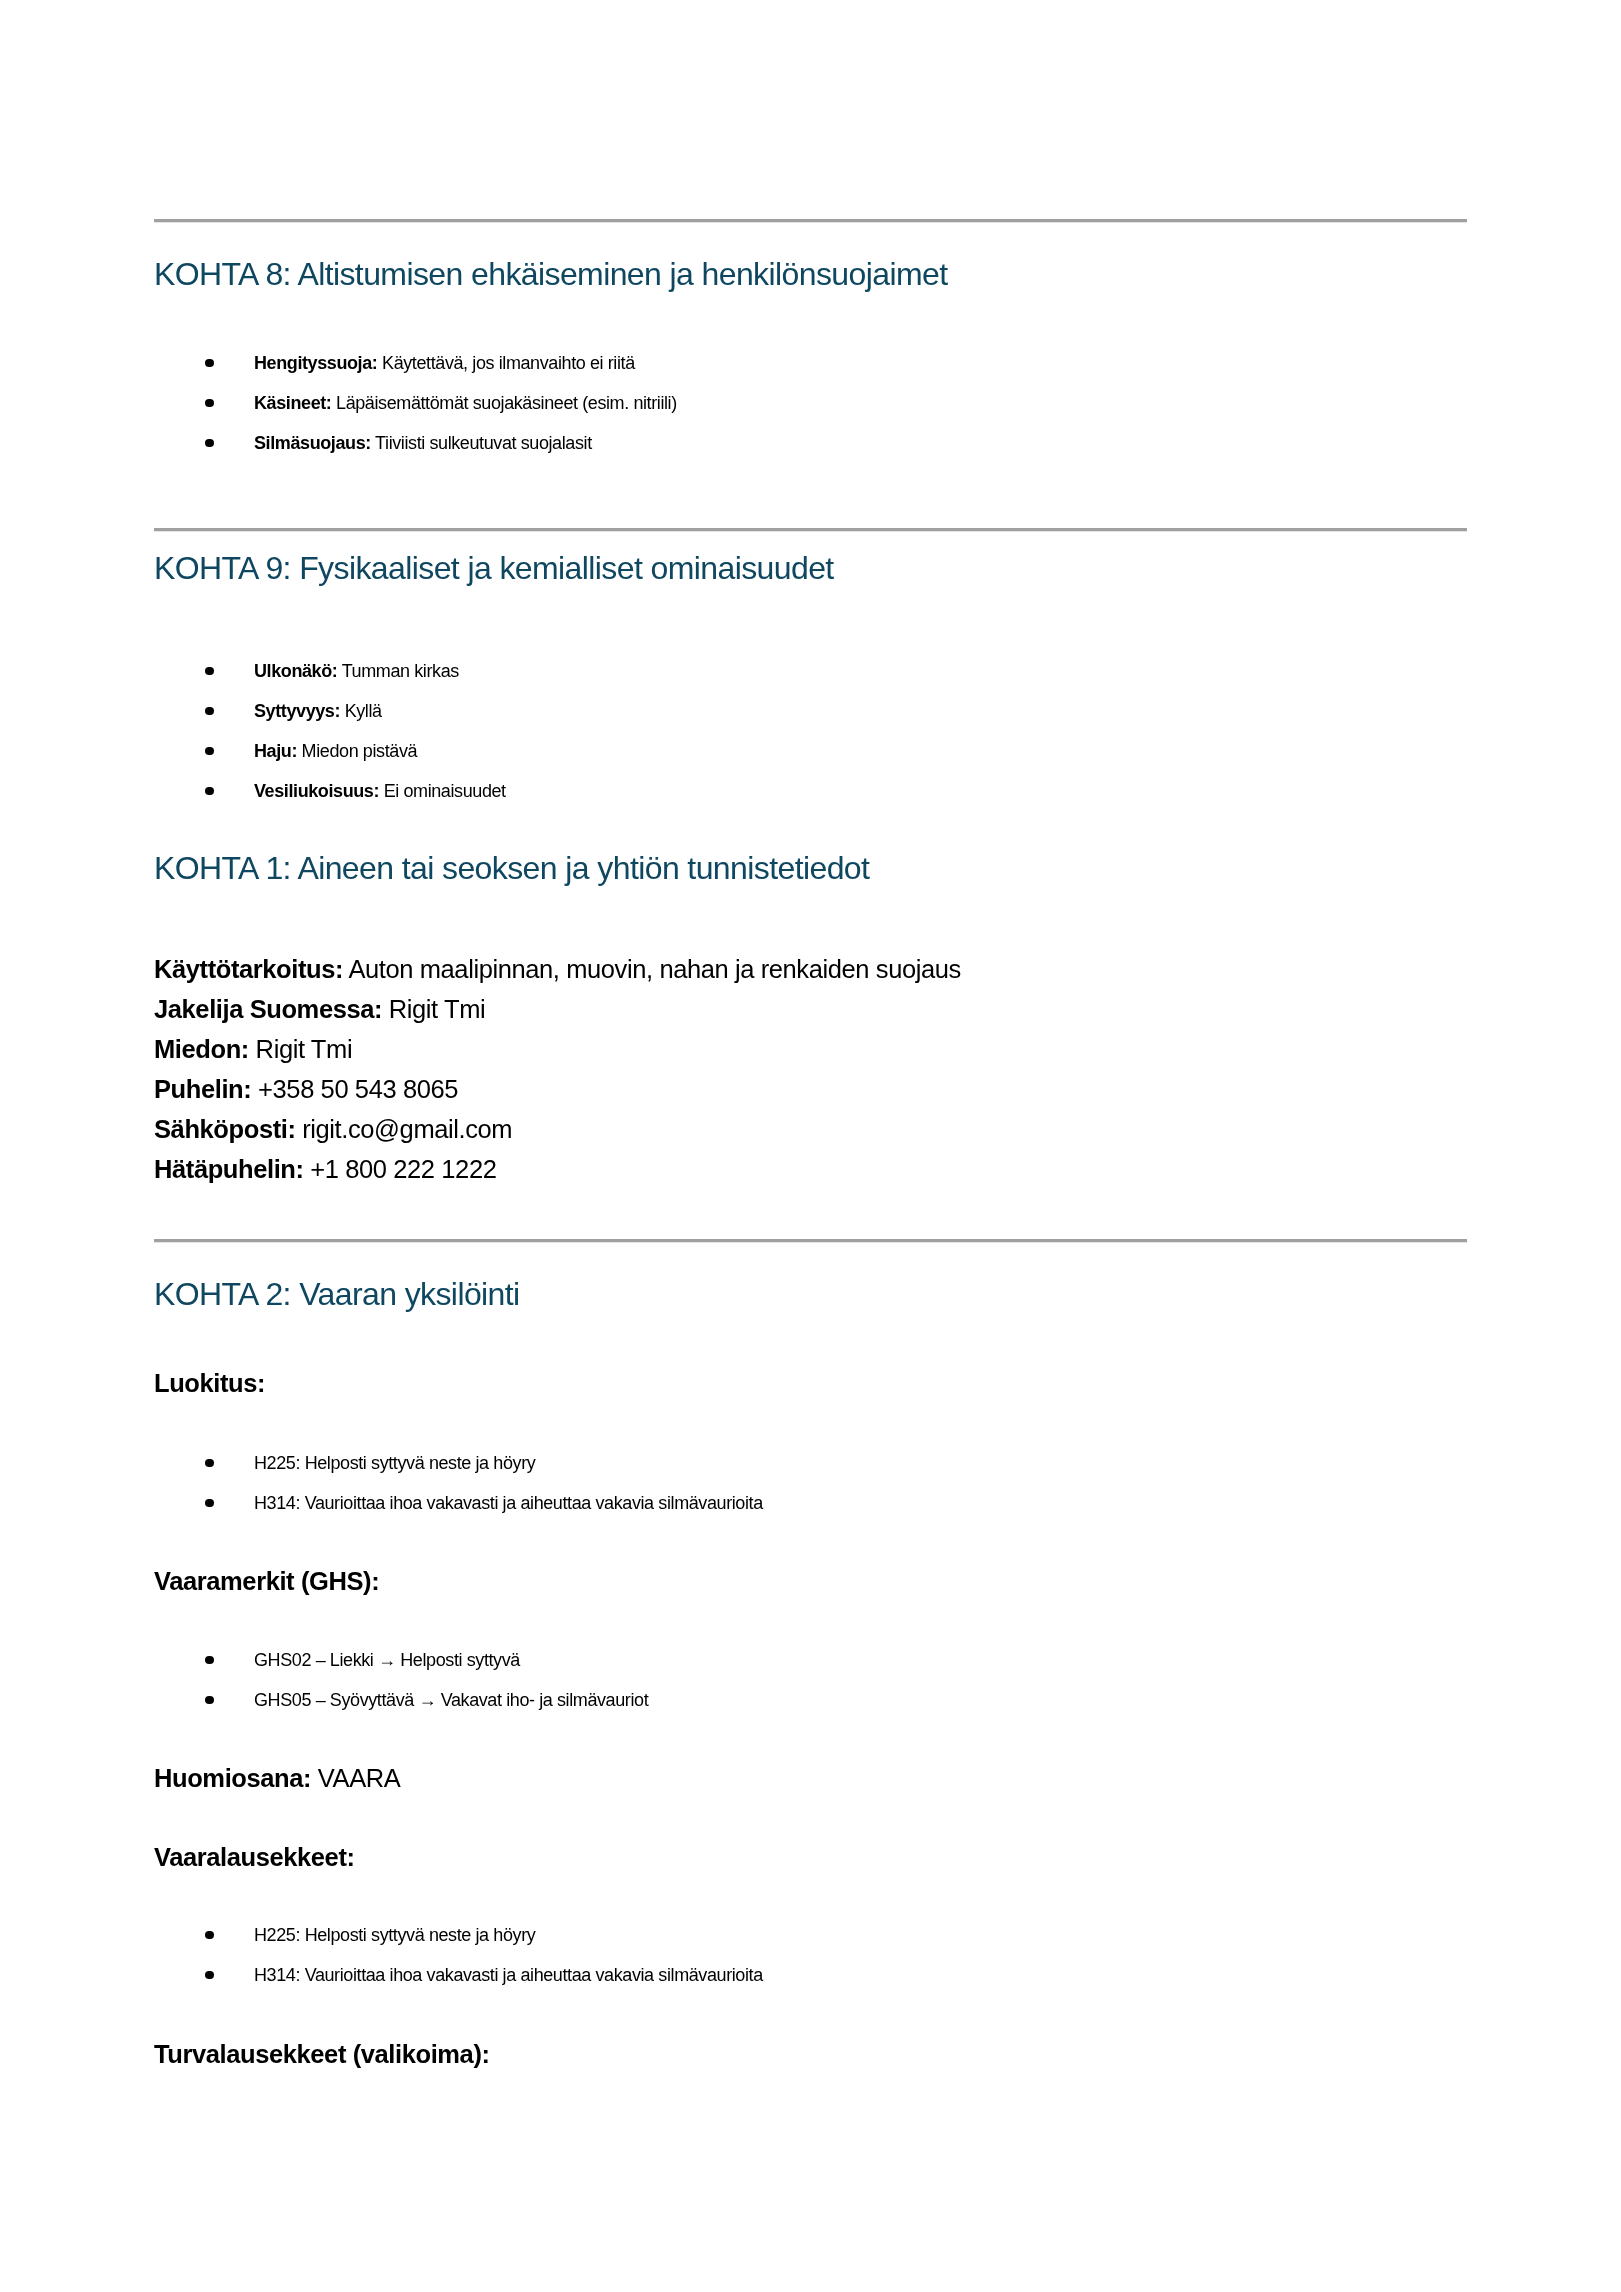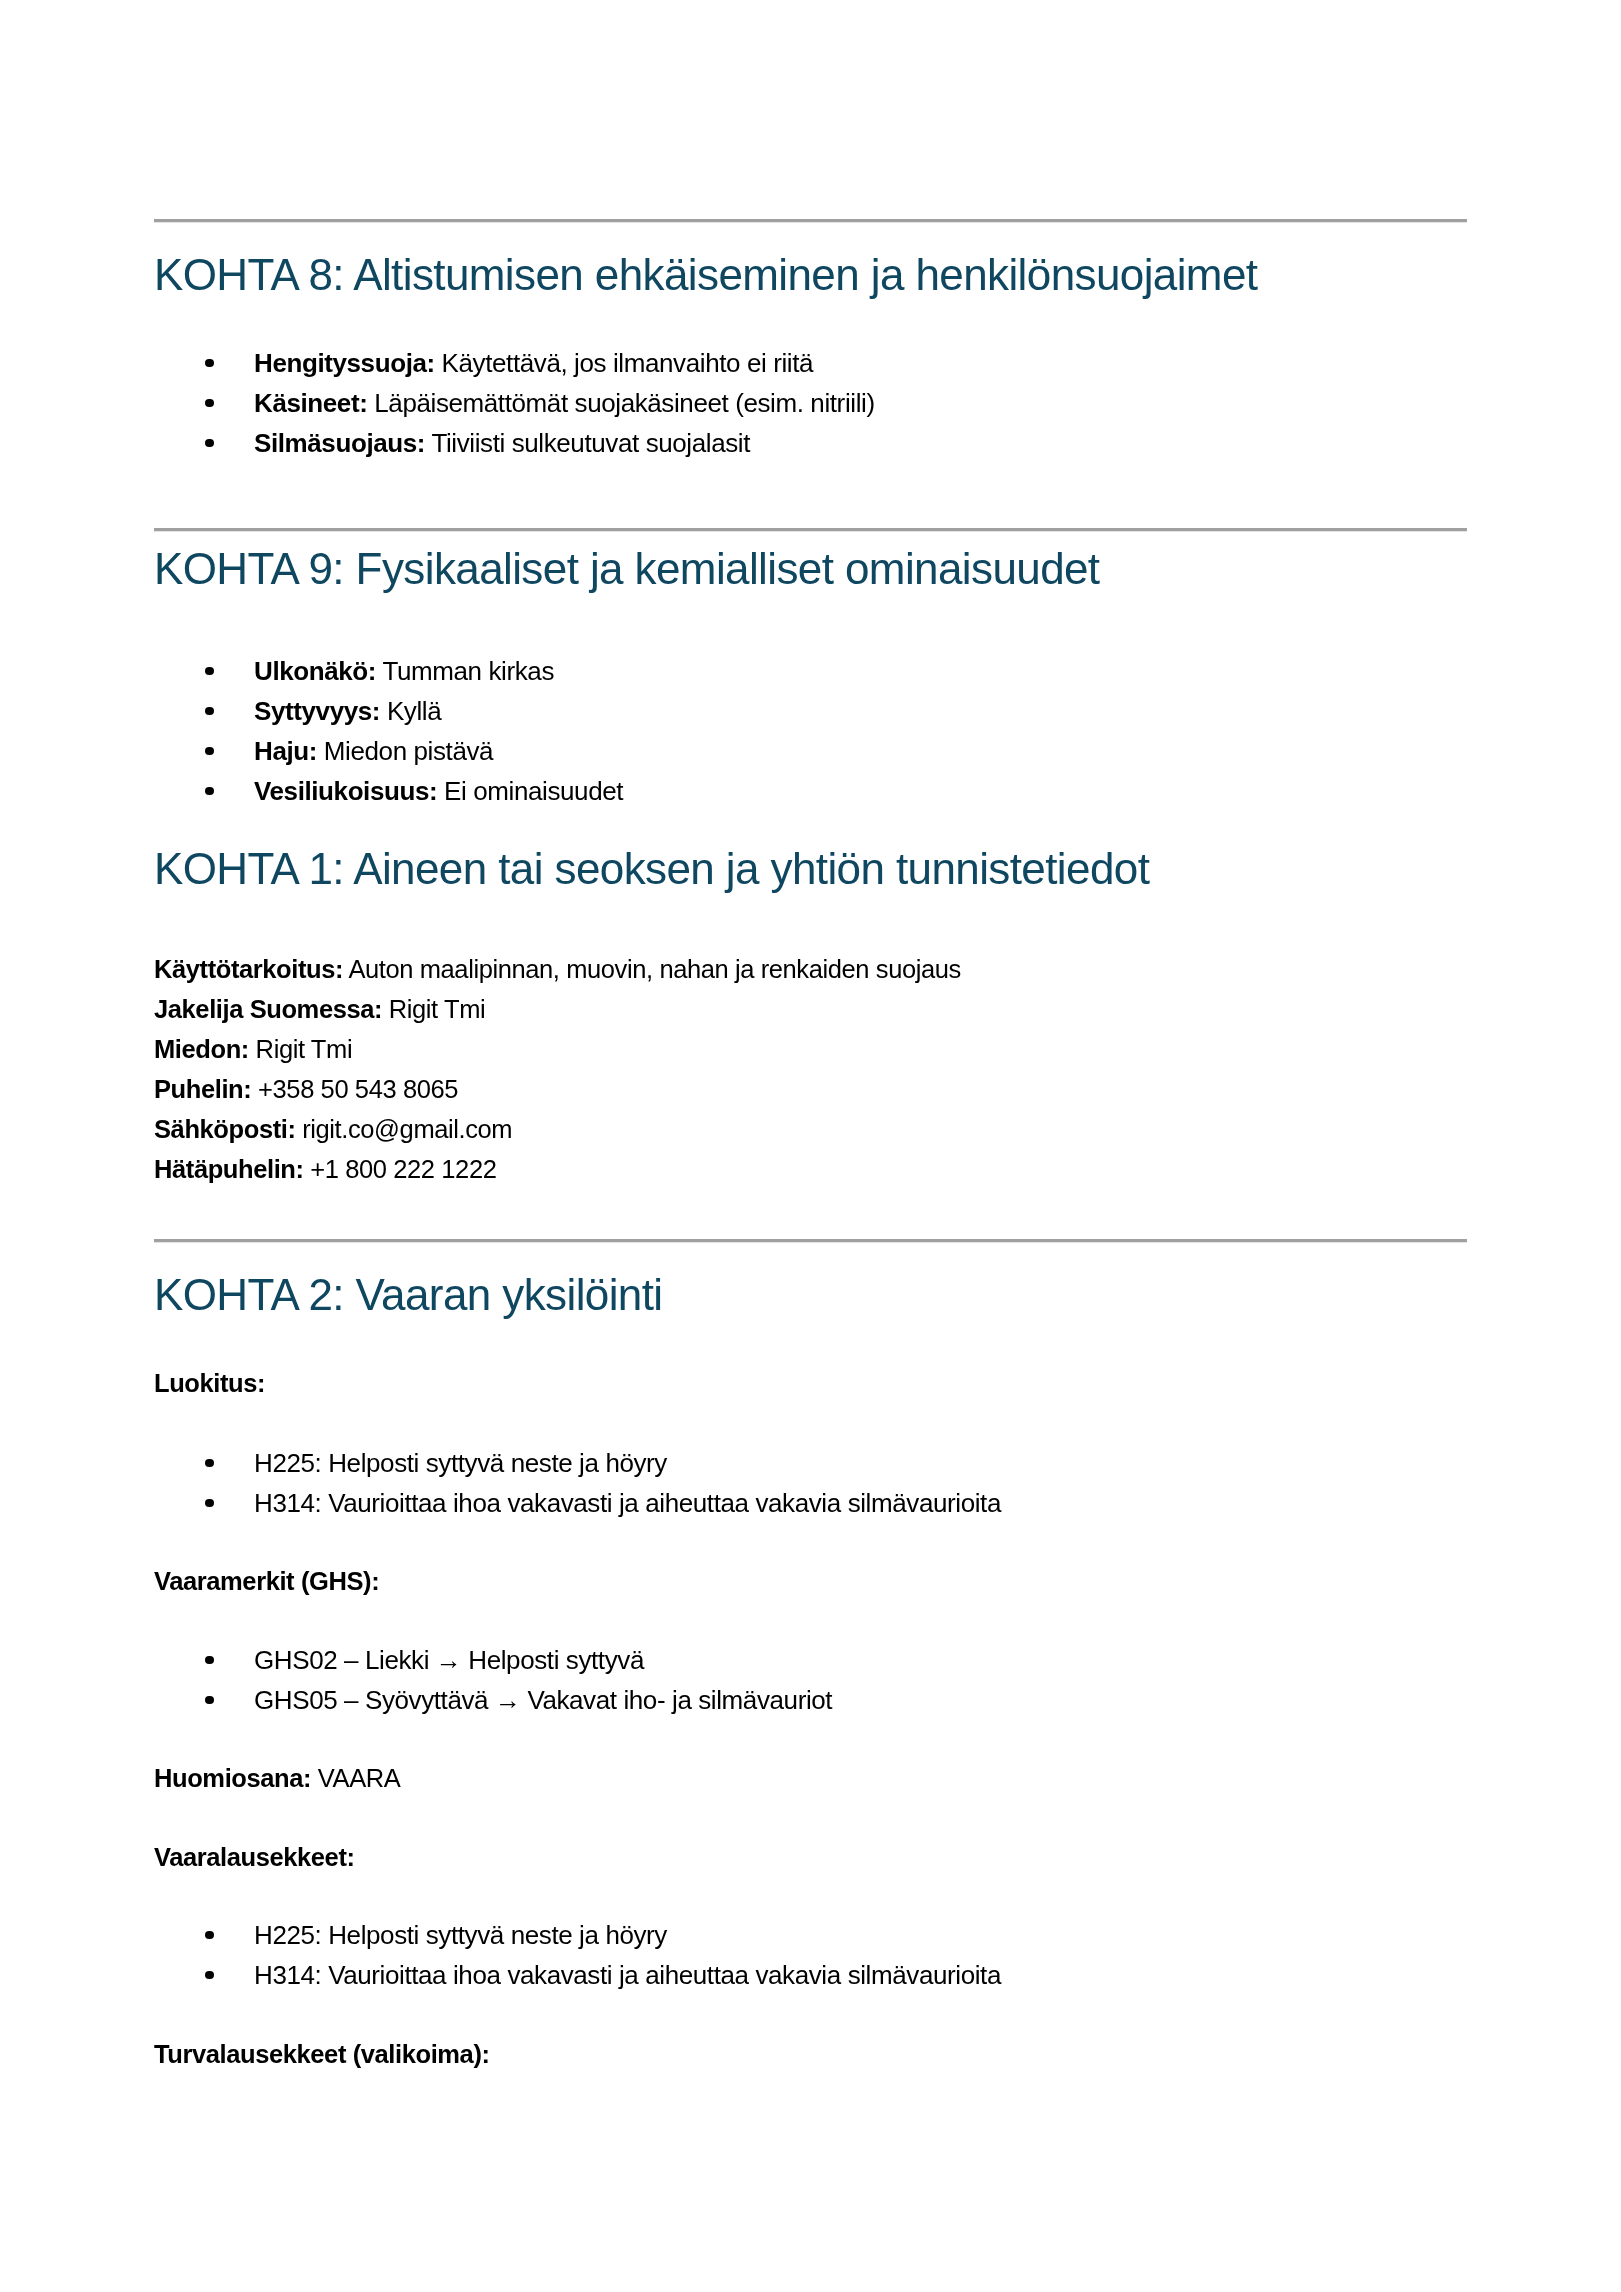--- a/index.html
+++ b/index.html
@@ -1,24 +1,24 @@
 <!DOCTYPE html>
 <html><head>
 <meta charset="utf-8">
 <style>
   html, body { margin:0; padding:0; background:#ffffff; }
   body { width:1621px; height:2293px; position:relative; overflow:hidden;
          font-family:"Liberation Sans", sans-serif; color:#000; }
   .rule { position:absolute; left:154px; width:1313px; height:2.9px; background:#a0a0a0;
           border-bottom:1px solid #e3e3e3; }
-  .h { position:absolute; left:154px; font-size:44px; line-height:43px; color:#0f4761;
+  .h { position:absolute; left:154px; font-size:32px; line-height:43px; color:#0f4761;
        letter-spacing:-0.6px; white-space:nowrap; margin:0; font-weight:normal; }
   .blk { position:absolute; left:154px; font-size:25.5px; line-height:40px; letter-spacing:-0.4px; white-space:nowrap; }
   .blk .line { height:40px; }
-  ul.bl { position:absolute; left:0; margin:0; padding:0; list-style:none; font-size:26px; line-height:40px; letter-spacing:-0.4px; white-space:nowrap; }
+  ul.bl { position:absolute; left:0; margin:0; padding:0; list-style:none; font-size:18px; line-height:40px; letter-spacing:-0.4px; white-space:nowrap; }
   ul.bl li { position:relative; padding-left:254px; height:40px; }
   ul.bl li .dot { position:absolute; left:205px; top:15.7px; width:8.8px; height:8.8px; border-radius:50%; background:#000; }
   b { font-weight:bold; }
 </style>
 </head>
 <body>
 
 <div class="rule" style="top:219px;"></div>
 
 <h2 class="h" style="top:253px;">KOHTA 8: Altistumisen ehkäiseminen ja henkilönsuojaimet</h2>

